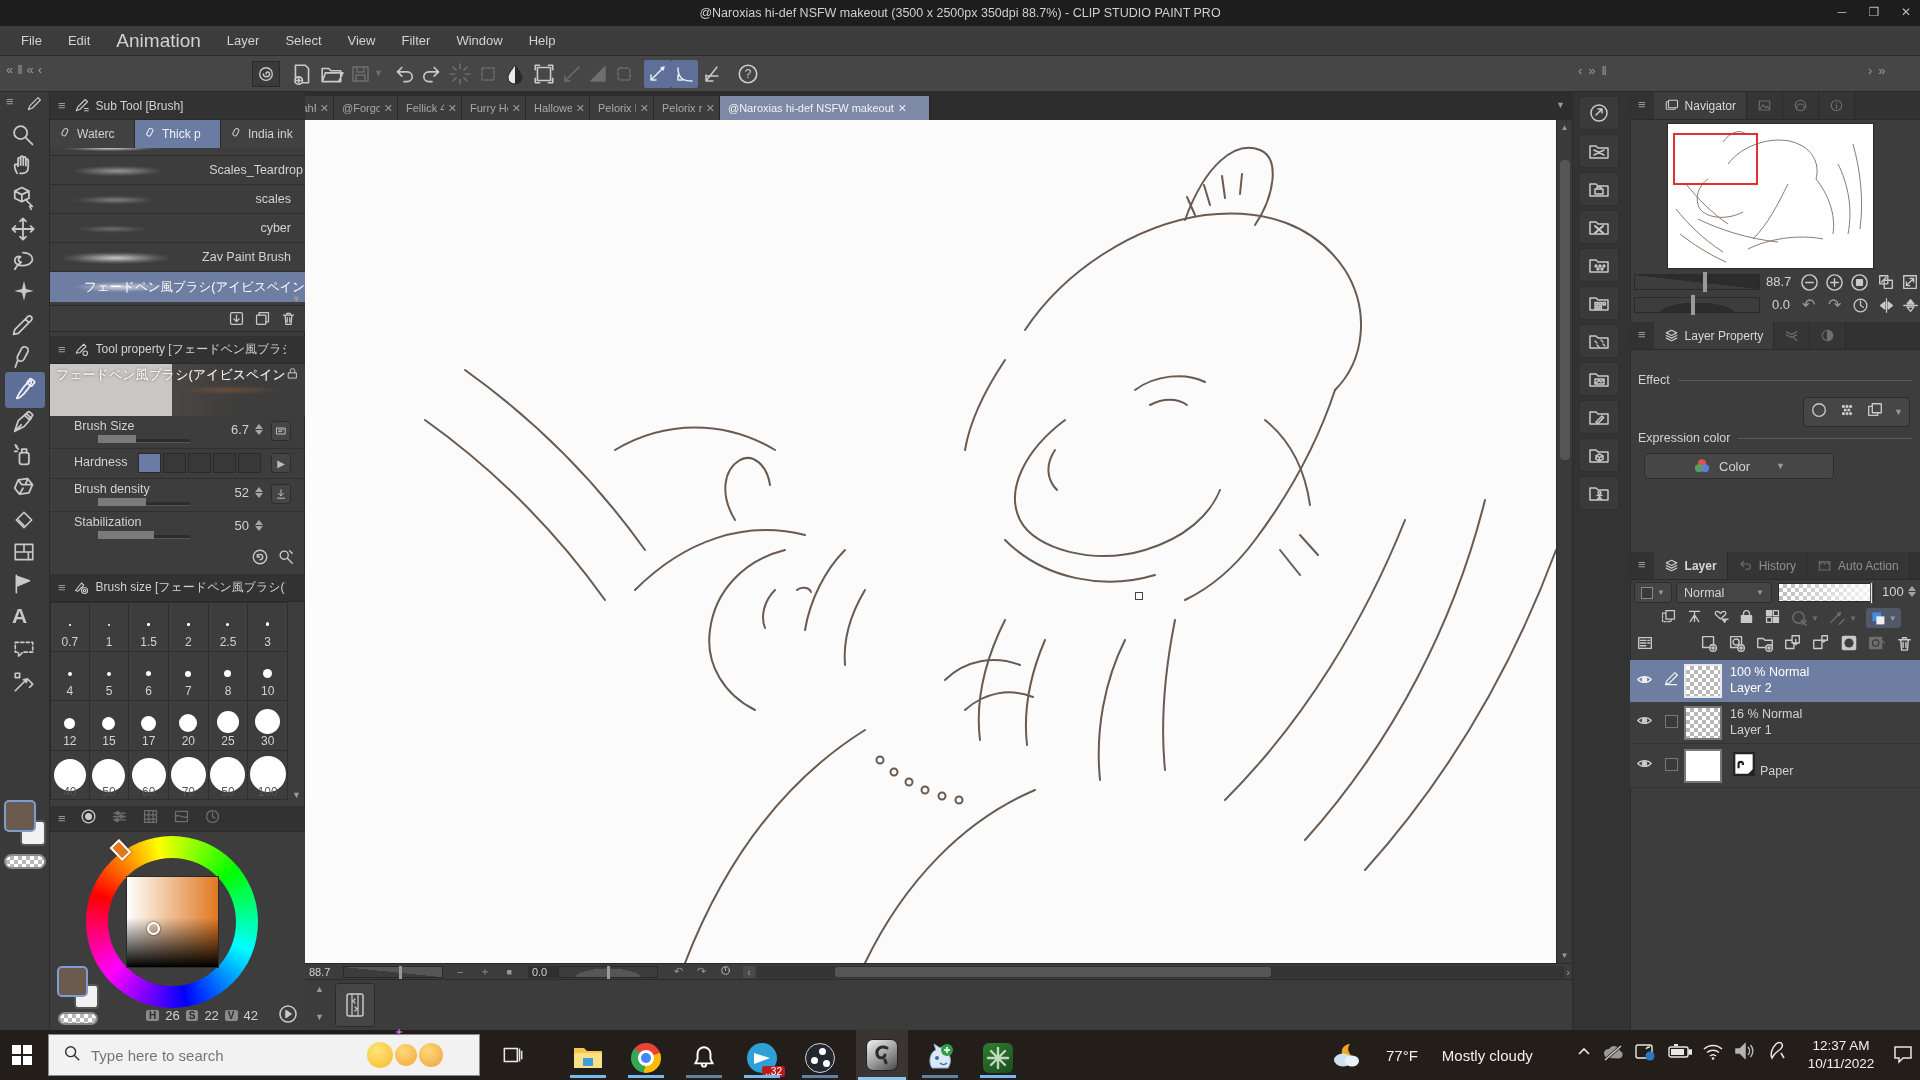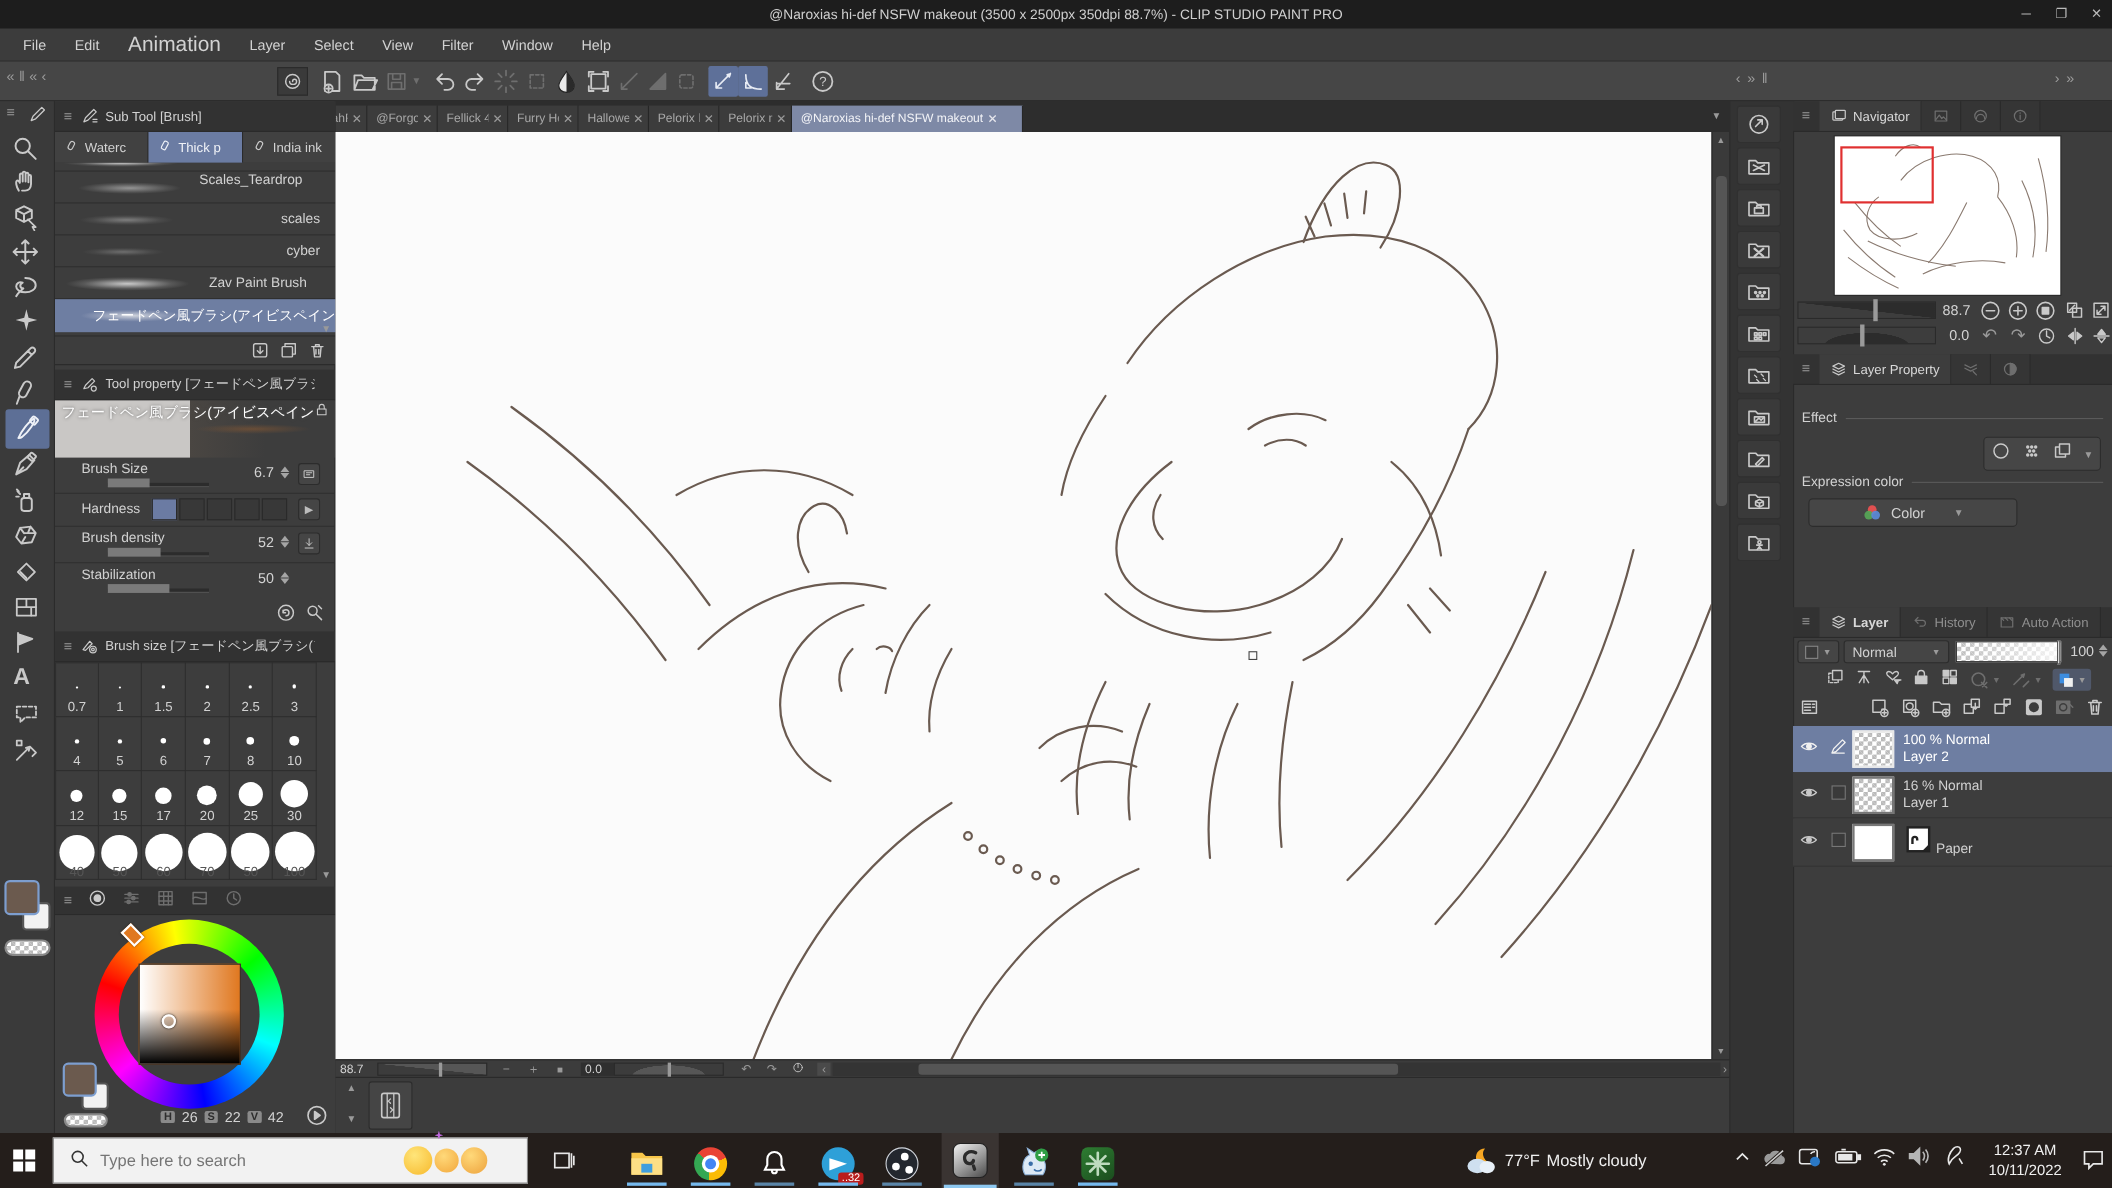--- a/index.html
+++ b/index.html
@@ -265,30 +265,30 @@
   <div style="width:84px;display:flex;align-items:center;gap:5px;padding-left:8px;background:#414141">
     <svg class="ic" width="14" height="14" viewBox="0 0 20 20">
         <rect x="7" y="2" width="6" height="11" rx="3" transform="rotate(28 10 7)"></rect>
       </svg>
     <span class="txt" style="font-size:12px;overflow:hidden;white-space:nowrap;max-width:54px">India ink</span>
   </div>
 </div>
 
 <div class="pab" style="left:50px;top:148px;width:255px;height:158px;background:#3d3d3d;border-bottom:1px solid #2a2a2a">
   <div style="height:8px;border-bottom:1px solid #2e2e2e;background:radial-gradient(ellipse 70px 5px at 60px 0px,#cfcfcf 0%,rgba(120,120,120,.35) 55%,transparent 75%)"></div>
-  <div style="height:29px;border-bottom:1px solid #2e2e2e;display:flex;justify-content:flex-end;padding-right:30px;background:radial-gradient(ellipse 62px 7px at 68px 15px,rgba(220,220,220,.55),rgba(140,140,140,.25) 55%,transparent 75%)">
+  <div style="height:29px;border-bottom:1px solid #2e2e2e;display:flex;align-items:center;justify-content:flex-end;padding-right:2px;background:radial-gradient(ellipse 62px 7px at 68px 15px,rgba(220,220,220,.55),rgba(140,140,140,.25) 55%,transparent 75%)">
     <span class="txt" style="font-size:12.5px">Scales_Teardrop</span>
   </div>
   <div style="height:29px;border-bottom:1px solid #2e2e2e;display:flex;align-items:center;justify-content:flex-end;padding-right:14px;background:radial-gradient(ellipse 55px 6px at 65px 15px,rgba(190,190,190,.5),rgba(120,120,120,.22) 55%,transparent 78%)">
     <span class="txt" style="font-size:12.5px">scales</span>
   </div>
   <div style="height:29px;border-bottom:1px solid #2e2e2e;display:flex;align-items:center;justify-content:flex-end;padding-right:14px;background:radial-gradient(ellipse 48px 5px at 62px 15px,rgba(170,170,170,.45),rgba(110,110,110,.2) 55%,transparent 78%)">
     <span class="txt" style="font-size:12.5px">cyber</span>
   </div>
-  <div style="height:29px;border-bottom:1px solid #2e2e2e;display:flex;align-items:center;justify-content:flex-end;padding-right:26px;background:radial-gradient(ellipse 72px 8px at 66px 15px,rgba(235,235,235,.8),rgba(150,150,150,.3) 55%,transparent 78%)">
+  <div style="height:29px;border-bottom:1px solid #2e2e2e;display:flex;align-items:center;justify-content:flex-end;padding-right:14px;background:radial-gradient(ellipse 72px 8px at 66px 15px,rgba(235,235,235,.8),rgba(150,150,150,.3) 55%,transparent 78%)">
     <span class="txt" style="font-size:12.5px">Zav Paint Brush</span>
   </div>
   <div class="sel-blue" style="height:30px;display:flex;align-items:center;padding-left:34px;background-image:radial-gradient(ellipse 60px 7px at 70px 15px,rgba(240,240,240,.75),rgba(190,195,210,.3) 55%,transparent 78%)">
     <span style="font-size:12.5px;color:#fff;white-space:nowrap;overflow:hidden">フェードペン風ブラシ(アイビスペイント)</span>
   </div>
 </div>
 <div class="pab dim" style="left:292px;top:294px;font-size:9px">▼</div>
 
 <div class="pab" style="left:50px;top:306px;width:255px;height:26px;background:#3d3d3d;border-bottom:1px solid #2a2a2a">
   <svg class="ic" width="17" height="17" viewBox="0 0 20 20" style="position:absolute;right:60px;top:4px">
@@ -1110,21 +1110,21 @@
 </div>
 <div class="pab" style="left:976px;top:1038px;width:44px;height:40px;display:flex;align-items:center;justify-content:center">
   <span style="position:relative;width:30px;height:30px;border-radius:6px;background:linear-gradient(145deg,#2e7d32,#1b4d1e);display:inline-block">
     <svg width="30" height="30" viewBox="0 0 30 30" style="position:absolute" stroke="#cfe8cf" stroke-width="2.4" stroke-linecap="round">
         <path d="M15 5 V25 M5 15 H25 M8 8 L22 22 M22 8 L8 22" opacity=".9"></path>
       </svg>
   </span>
   <i class="tb-underline" style="left:4px;width:36px;background:#76b9ed"></i>
 </div>
 
-<div class="pab" style="left:1330px;top:1030px;width:240px;height:50px;display:flex;align-items:center;gap:6px">
+<div class="pab" style="left:1330px;top:1030px;width:240px;height:50px;display:flex;align-items:center;gap:24px">
   <svg width="32" height="30" viewBox="0 0 32 30">
       <path d="M20 4 a8 8 0 1 0 6 13 a8 8 0 0 1 -6 -13 Z" fill="#f5a623"></path>
       <ellipse cx="13" cy="20" rx="9" ry="6.5" fill="#cfe0f0"></ellipse>
       <ellipse cx="22" cy="21" rx="7" ry="5.5" fill="#e8f0f8"></ellipse>
     </svg>
   <span style="color:#f0f0f0;font-size:15px">77°F</span>
   <span style="color:#f0f0f0;font-size:15px">Mostly cloudy</span>
 </div>
 <div class="pab" style="left:1576px;top:1044px"><svg width="16" height="16" viewBox="0 0 16 16" fill="none" stroke="#e8e8e8" stroke-width="1.6">
       <path d="M3 10 L8 5 L13 10"></path>

